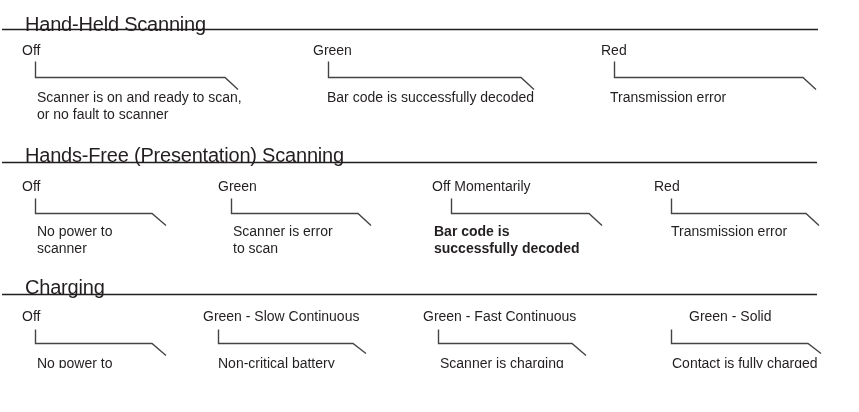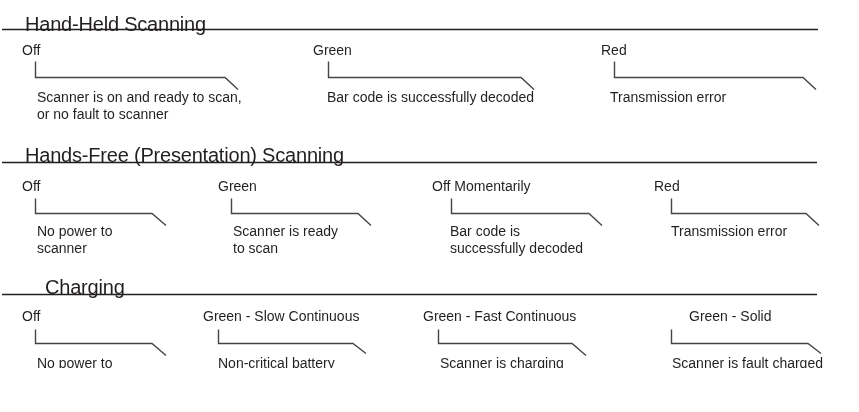--- a/index.html
+++ b/index.html
@@ -98,35 +98,35 @@
 
   <div class="heading" style="left:25px;top:142px;">Hands-Free (Presentation) Scanning</div>
 
   <div class="label" style="left:22px;top:177px;">Off</div>
   <div class="label" style="left:218px;top:177px;">Green</div>
   <div class="label" style="left:432px;top:177px;">Off Momentarily</div>
   <div class="label" style="left:654px;top:177px;">Red</div>
 
   <div class="desc" style="left:37px;top:223px;">No power to
 scanner</div>
-  <div class="desc" style="left:233px;top:223px;">Scanner is ready
+  <div class="desc" style="left:233px;top:223px;">Scanner is error
 to scan</div>
-  <div class="desc" style="left:450px;top:223px;">Bar code is
+  <div class="desc" style="left:434px;top:223px;font-weight:bold;">Bar code is
 successfully decoded</div>
   <div class="desc" style="left:671px;top:223px;">Transmission error</div>
 
-  <div class="heading" style="left:25px;top:274px;margin-left:20px;">Charging</div>
+  <div class="heading" style="left:25px;top:274px;">Charging</div>
 
   <div class="label" style="left:22px;top:307px;">Off</div>
   <div class="label" style="left:423px;top:307px;">Green - Fast Continuous</div>
   <div class="label" style="left:203px;top:307px;">Green - Slow Continuous</div>
   <div class="label" style="left:653px;top:307px;margin-left:36px;">Green - Solid</div>
 
   <div class="desc" style="left:37px;top:355px;">No power to
 scanner</div>
   <div class="desc" style="left:218px;top:355px;text-align:right;">Non-critical battery
 temperature fault</div>
   <div class="desc" style="left:440px;top:355px;">Scanner is charging</div>
-  <div class="desc" style="left:672px;top:355px;">Scanner is fault charged</div>
+  <div class="desc" style="left:672px;top:355px;">Contact is fully charged</div>
 
   <div class="contact" style="left:617px;top:387px;">Local Contact:</div>
 
 </div>
 
 </body></html>

